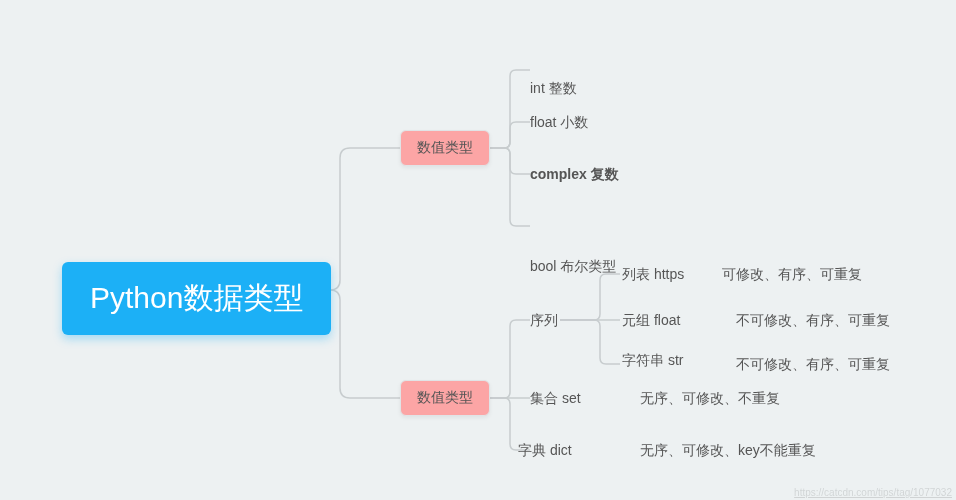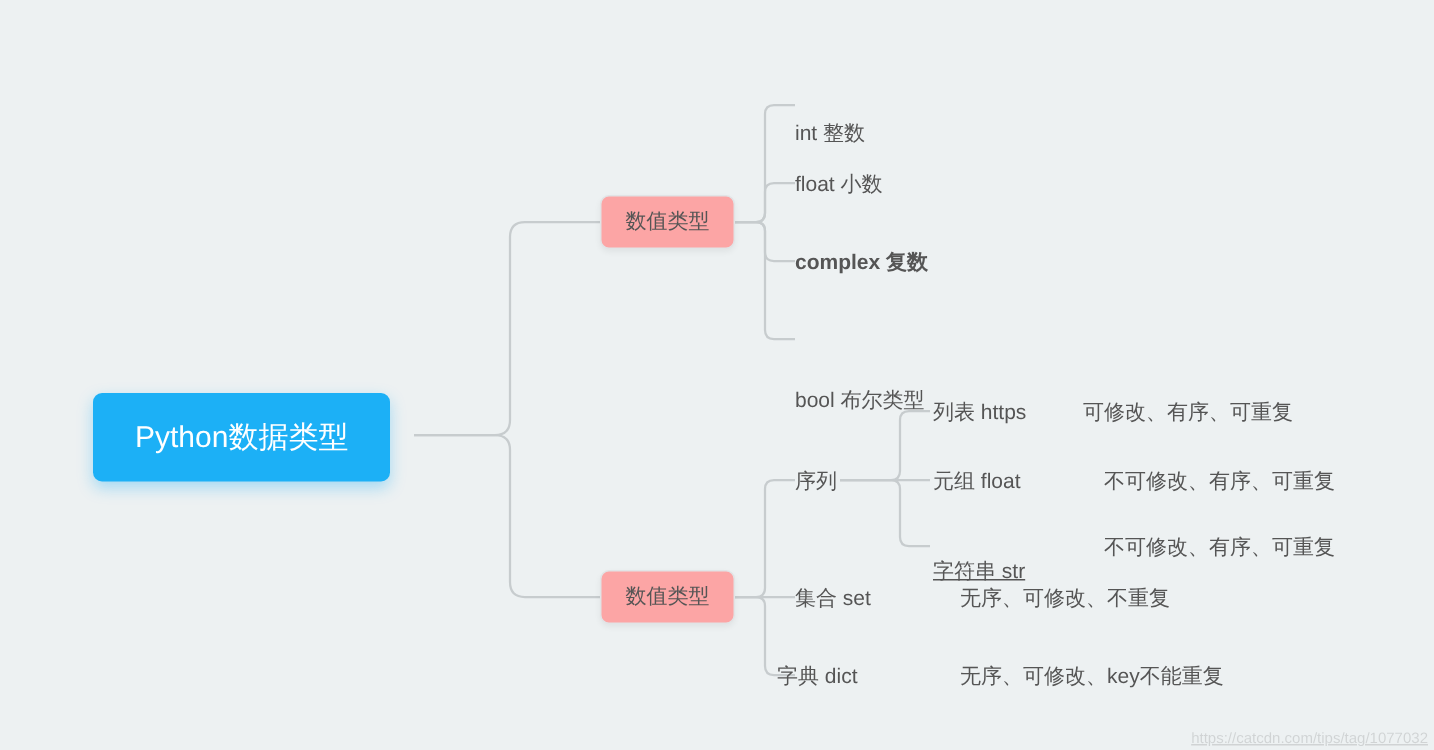--- a/index.html
+++ b/index.html
@@ -30,21 +30,21 @@
     box-shadow: 0 2px 4px rgba(0,0,0,0.06);
     white-space: nowrap;
     box-sizing: border-box;
     display: flex;
     align-items: center;
     justify-content: center;
   }
   .root {
     background: #1cb0f6;
     color: #fff;
-    font-size: 20px;
+    font-size: 30px;
     border: none;
     border-radius: 6px;
     padding: 16px 28px;
     box-shadow: 0 4px 10px rgba(28,176,246,0.35);
     font-weight: 400;
   }
   .leaf {
     position: absolute;
     white-space: nowrap;
     color: #555;
@@ -101,16 +101,16 @@
 <div class="leaf" style="left:530px; top:312px;">序列</div>
 <div class="leaf" style="left:530px; top:390px;">集合 set</div>
 <div class="leaf" style="left:640px; top:390px;">无序、可修改、不重复</div>
 <div class="leaf" style="left:518px; top:442px;">字典 dict</div>
 <div class="leaf" style="left:640px; top:442px;">无序、可修改、key不能重复</div>
 
 <div class="leaf" style="left:622px; top:266px;">列表 https</div>
 <div class="leaf" style="left:722px; top:266px;">可修改、有序、可重复</div>
 <div class="leaf" style="left:622px; top:312px;">元组 float</div>
 <div class="leaf" style="left:736px; top:312px;">不可修改、有序、可重复</div>
-<div class="leaf" style="left:622px; top:372px;text-decoration:underline;">字符串 str</div>
+<div class="leaf" style="left:622px; top:352px;">字符串 str</div>
 <div class="leaf" style="left:736px; top:356px;">不可修改、有序、可重复</div>
 
 <div class="watermark">https://catcdn.com/tips/tag/1077032</div>
 
 </body></html>

